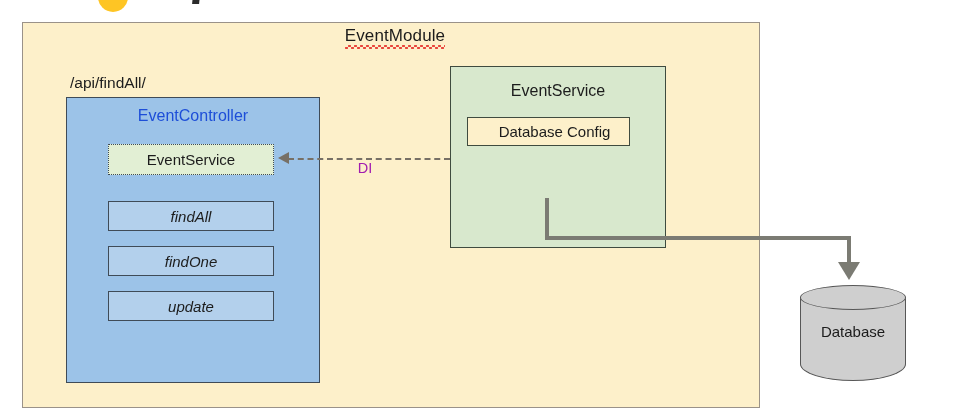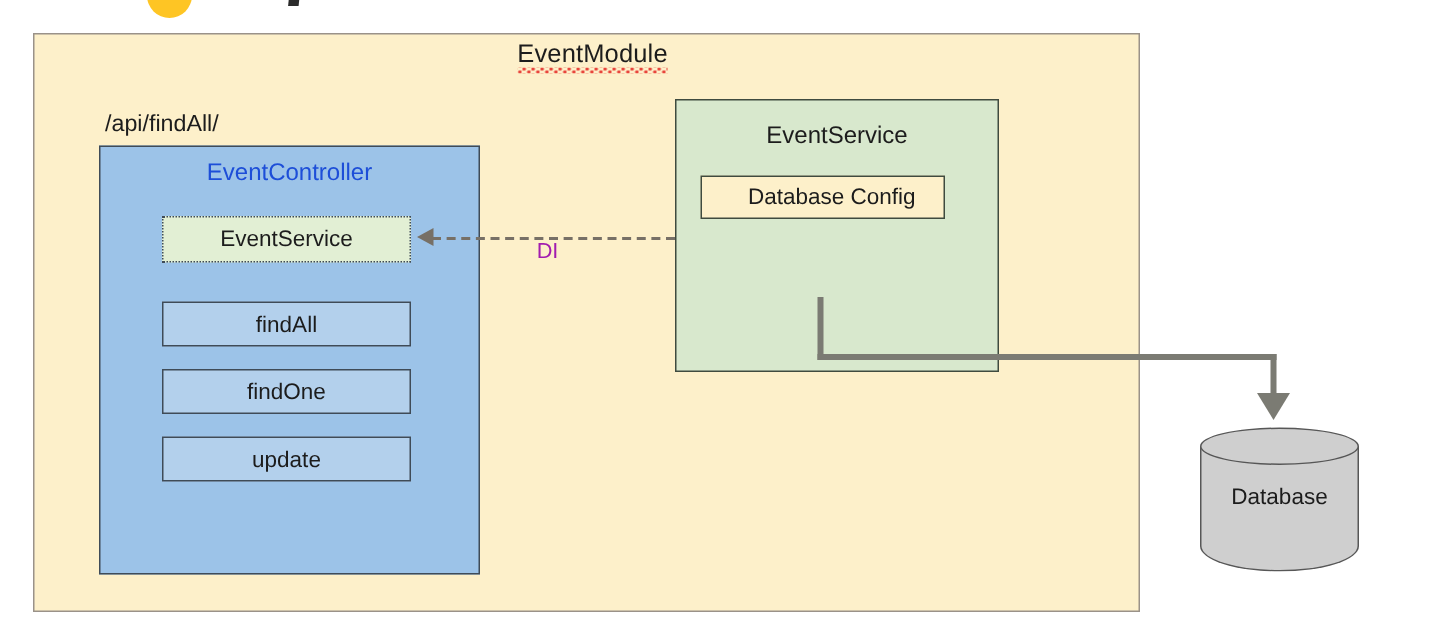--- a/index.html
+++ b/index.html
@@ -104,20 +104,21 @@
 
   
   .method-box {
     left: 108px;
     width: 166px; height: 30px;
     background: #b3d0ec;
     border: 1.4px solid #3f4b57;
     display: flex; align-items: center; justify-content: center;
     font-size: 15px;
     color: #1c1c1c;
+    font-style: italic;
   }
   .m0 { top: 201px; }
   .m1 { top: 246px; }
   .m2 { top: 291px; }
   .m3 { top: 336px; }
 
   
   .service-box {
     left: 450px; top: 66px;
     width: 216px; height: 182px;

